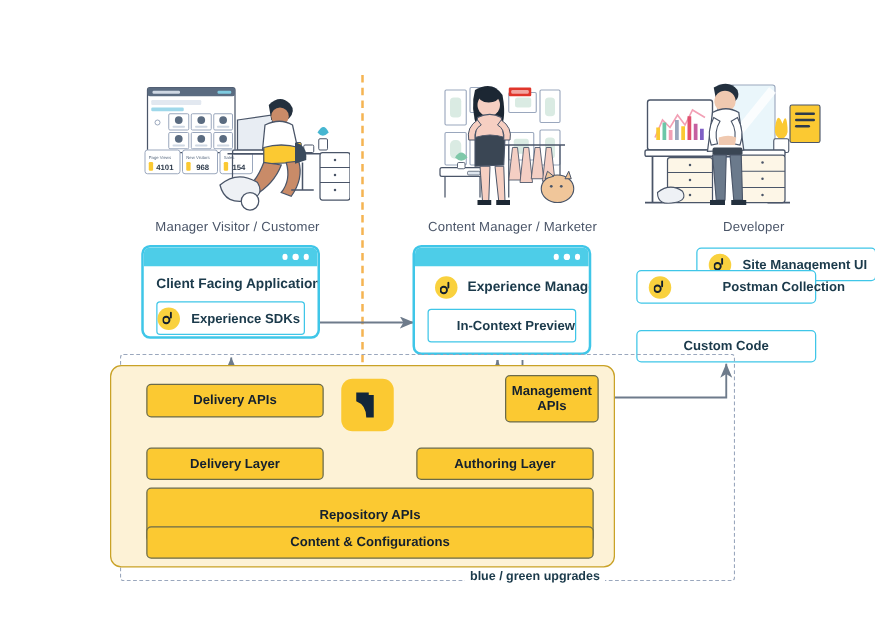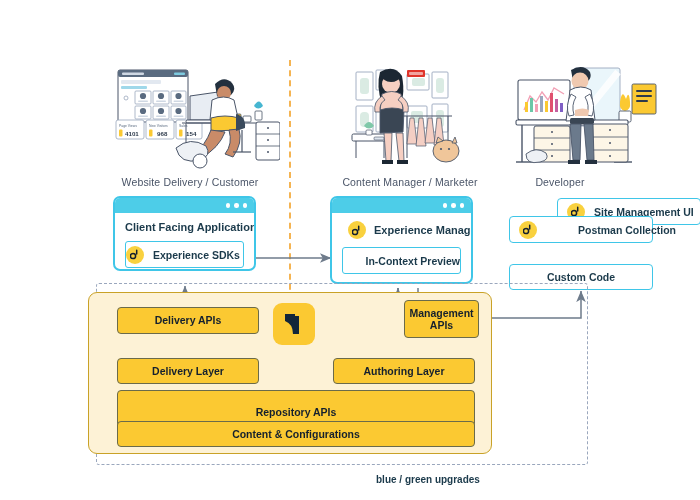--- a/index.html
+++ b/index.html
@@ -161,21 +161,20 @@
   }
   .bg-dash-label {
     position: absolute;
     left: 372px; top: 456px;
     font-size: 10px;
     font-weight: bold;
     color: #1b3a4b;
     background: #ffffff;
     padding: 0 4px;
     white-space: nowrap;
-    margin-top: 18px;
   }
 
   
   #wires { position: absolute; left: 0; top: 0; width: 700px; height: 500px; pointer-events: none; }
 </style>
 </head>
 <body>
 
 <div id="stage">
 
@@ -385,23 +384,23 @@
       <rect x="62" y="60" width="24" height="6" rx="1.5" fill="#3a4654"></rect>
       <path d="M62 66 l3 36 l7 0 l1 -36 z" fill="#6b7a8c" stroke="#4a5568" stroke-width=".9"></path>
       <path d="M76 66 l3 36 l7 0 l-1 -36 z" fill="#6b7a8c" stroke="#4a5568" stroke-width=".9"></path>
       <path d="M60 102 h12 v4 h-12 z" fill="#23303e"></path>
       <path d="M77 102 h12 v4 h-12 z" fill="#23303e"></path>
 
       <path d="M18 96 q10 -8 20 -1 q4 7 -6 9 q-14 3 -14 -8 z" fill="#eef1f5" stroke="#4a5568" stroke-width=".9"></path>
     </svg>
   </div>
 
-  <div class="persona-label" style="left:100px; top:176px; width:180px;">Website Delivery / Customer</div>
+  <div class="persona-label" style="left:100px; top:176px; width:180px;">Manager Visitor / Customer</div>
   <div class="persona-label" style="left:320px; top:176px; width:180px;">Content Manager / Marketer</div>
-  <div class="persona-label" style="left:485px; top:176px; width:150px;">Developer</div>
+  <div class="persona-label" style="left:528px; top:176px; width:150px;">Developer</div>
 
   <div class="divider-orange"></div>
 
   <svg id="wires">
     <defs>
       <marker id="ah" markerWidth="9" markerHeight="9" refX="7.4" refY="3.2" orient="auto" markerUnits="strokeWidth">
         <path d="M0,0 L7.6,3.2 L0,6.4 L1.9,3.2 z" fill="#6e7b8b"></path>
       </marker>
     </defs>
     <g stroke="#6e7b8b" stroke-width="1.5" fill="none">

